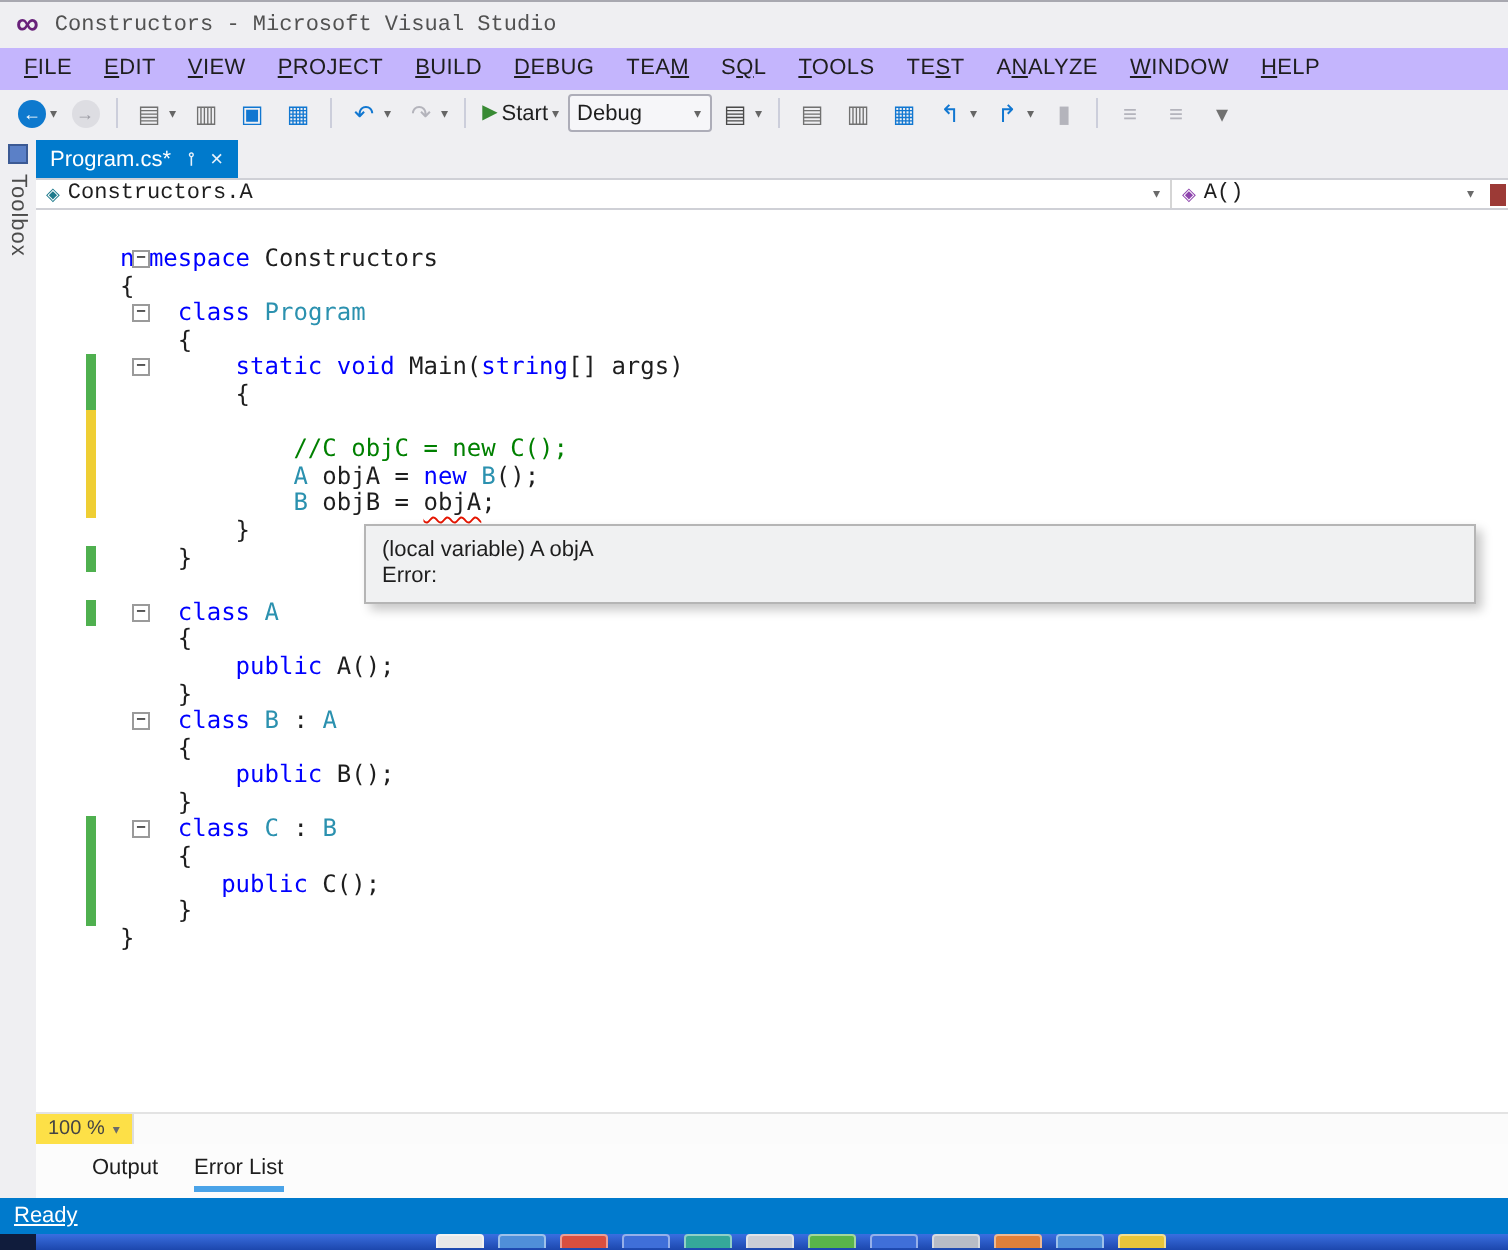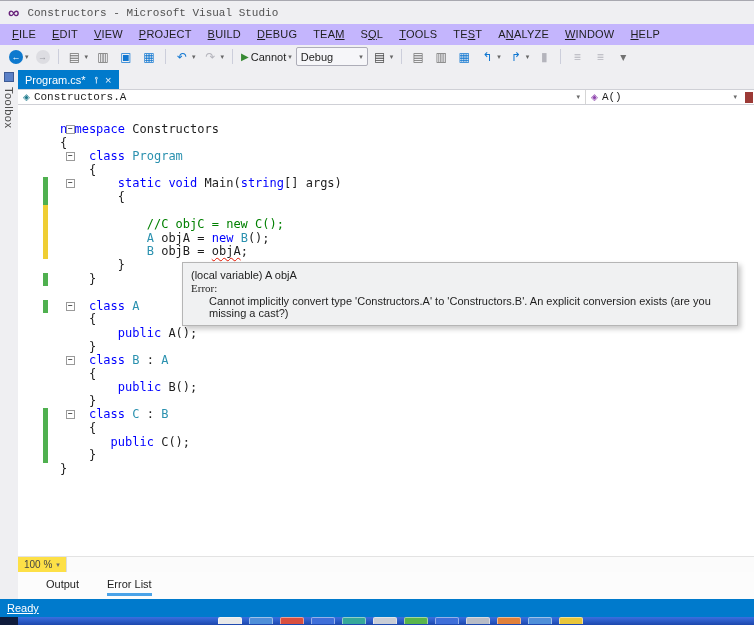--- a/index.html
+++ b/index.html
@@ -70,33 +70,33 @@
   .code-text { display:inline-block; padding-left:42px; }
   .seg-tx { color:#1e1e1e; }
   .seg-kw { color:#0000ff; }
   .seg-ty { color:#2b91af; }
   .seg-cm { color:#008000; }
   .seg-er { color:#1e1e1e; text-decoration:underline wavy #e51400 1px; text-underline-offset:2px; }
 
   
   .tooltip { position:absolute; left:164px; top:157px; width:556px; background:#f0f1f2; border:1px solid #b5b5b5; box-shadow:3px 3px 5px rgba(0,0,0,.22); padding:6px 8px; font-size:11px; color:#1e1e1e; z-index:10; }
   .tt-line1 { margin-bottom:1px; }
-  .tt-error-label { margin-bottom:1px;font-family:Liberation Serif, serif; }
+  .tt-error-label { margin-bottom:1px; }
   .tt-error-msg { padding-left:18px; }
 
   
   .zoombar { height:16px; background:#fde047; border-top:1px solid #e3e3e3; display:flex; }
   .zoom-btn { display:flex; align-items:center; gap:4px; padding:0 6px; height:100%; cursor:default; }
   .zoom-label { font-size:10px; color:#444; }
   .zoom-caret { font-size:7px; color:#6a6a6a; }
   .zoom-div { width:1px; height:100%; background:#ddd; }
   .hscroll { flex:1; height:100%; background:#fbfbfb; }
 
   
-  .paneltabs { height:27px; background:#fcfcfc; display:flex; gap:28px; padding:6px 0 0 28px; align-items:flex-start; }
+  .paneltabs { height:27px; background:#fcfcfc; display:flex; gap:18px; padding:6px 0 0 28px; align-items:flex-start; }
   .ptab { font-size:11px; color:#1e1e1e; padding-bottom:3px; cursor:default; }
   .ptab.active { border-bottom:3px solid #4aa3e8; }
 
   
   .statusbar { height:18px; background:#007acc; display:flex; align-items:center; padding-left:7px; }
   .status-text { font-size:11px; color:#fff;text-decoration:underline; }
 
   
   .taskbar { height:8px; background:linear-gradient(#3a6fe0,#1c47ad); display:flex; align-items:flex-start; position:relative; }
   .tb-start { width:18px; height:100%; background:#101c3c; }
@@ -156,21 +156,21 @@
         <span class="tb-ico flat blue">↶</span>
         <span class="tb-caret">▾</span>
       </span>
       <span class="tb-btn">
         <span class="tb-ico flat off">↷</span>
         <span class="tb-caret">▾</span>
       </span>
       <span class="tb-sep"></span>
       <span class="tb-btn">
         <span class="tb-ico play">▶</span>
-        <span class="tb-label">Cannot</span>
+        <span class="tb-label">Start</span>
         <span class="tb-caret">▾</span>
       </span>
       <span class="tb-btn tb-combo">
         <span class="tb-combo-label">Debug</span>
         <span class="tb-caret">▾</span>
       </span>
       <span class="tb-btn">
         <span class="tb-ico flat dark">▤</span>
         <span class="tb-caret">▾</span>
       </span>
@@ -263,21 +263,20 @@
             <div class="code-line"><span class="code-text"><span class="seg-tx">    }</span></span></div>
             <div class="code-line"><span class="track track-g"></span><span class="fold-box">−</span><span class="code-text"><span class="seg-tx">    </span><span class="seg-kw">class</span><span class="seg-tx"> </span><span class="seg-ty">C</span><span class="seg-tx"> : </span><span class="seg-ty">B</span></span></div>
             <div class="code-line"><span class="track track-g"></span><span class="code-text"><span class="seg-tx">    {</span></span></div>
             <div class="code-line"><span class="track track-g"></span><span class="code-text"><span class="seg-tx">       </span><span class="seg-kw">public</span><span class="seg-tx"> C();</span></span></div>
             <div class="code-line"><span class="track track-g"></span><span class="code-text"><span class="seg-tx">    }</span></span></div>
             <div class="code-line"><span class="code-text"><span class="seg-tx">}</span></span></div>
           </div>
         <div class="tooltip">
           <div class="tt-line1">(local variable) A objA</div>
           <div class="tt-error-label">Error:</div>
-          <div class="tt-error-msg">Cannot implicitly convert type 'Constructors.A' to 'Constructors.B'. An explicit conversion exists (are you missing a cast?)</div>
         </div>
       </div>
 
       <div class="zoombar">
         <div class="zoom-btn">
           <span class="zoom-label">100 %</span>
           <span class="zoom-caret">▾</span>
         </div>
         <span class="zoom-div"></span>
         <div class="hscroll"></div>

